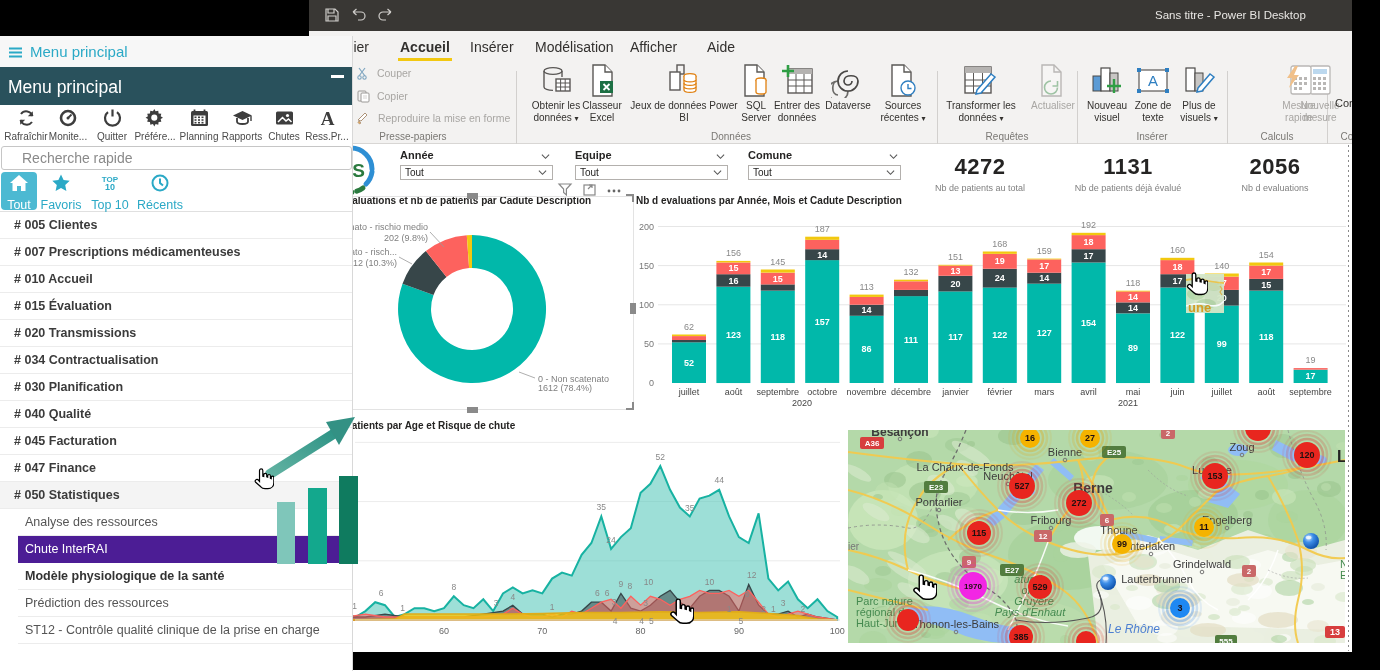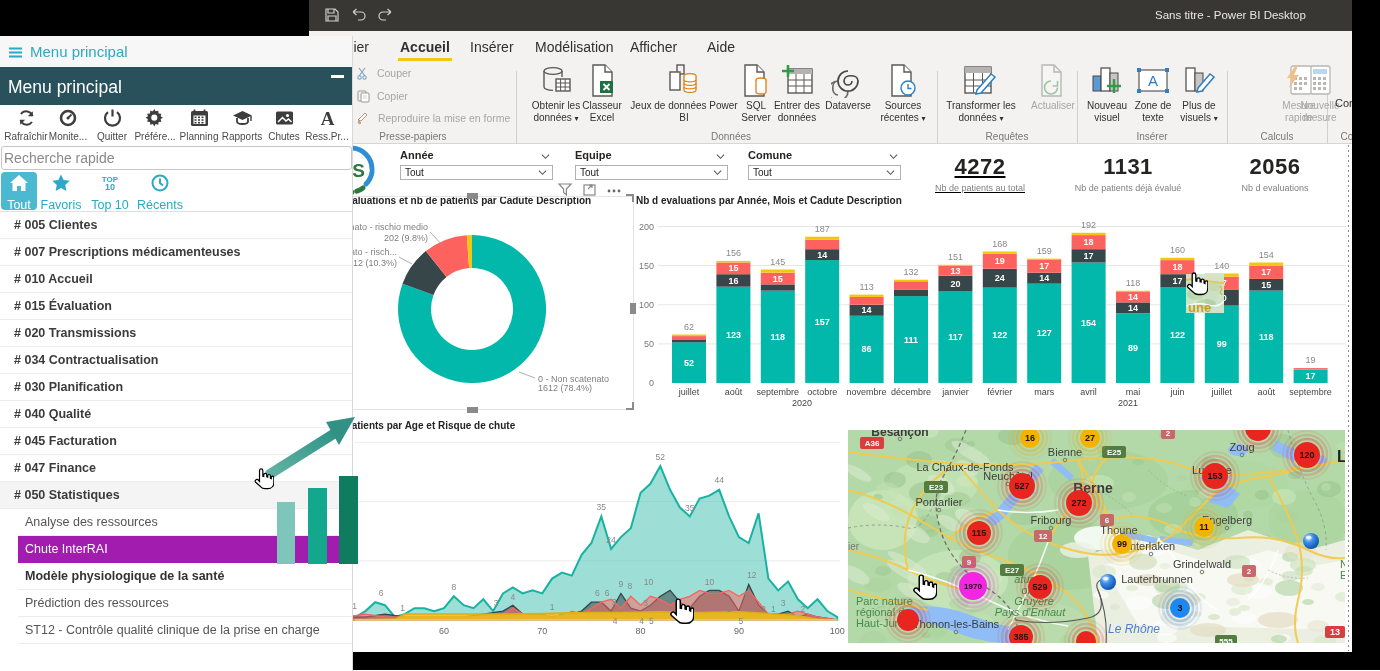--- a/index.html
+++ b/index.html
@@ -39,29 +39,29 @@
 #blackB { left:353px; top:652px; width:1027px; height:18px; background:#000; }
 
 #panel { left:0; top:36px; width:353px; height:635px; background:#fff; border-right:1px solid #d8d8d8; }
 #panel-top { position:absolute; left:0; top:0; width:100%; height:31px; background:#f7f7f7; color:#2ba9c6; font-size:15px; }
 #panel-head { position:absolute; left:0; top:31px; width:100%; height:38px; background:#29515c; color:#fff; }
 #panel-head .t { position:absolute; left:8px; top:10px; font-size:17.5px; }
 #panel-head .min { position:absolute; right:8px; top:8px; width:13px; height:3px; background:#fff; }
 #iconrow { position:absolute; left:0; top:69px; width:100%; height:39px; background:#fff; }
 .pico { position:absolute; top:4px; width:52px; text-align:center; color:#3d3d3d; }
 .pico .lbl { font-size:10px; color:#4a4a4a; margin-top:0px; white-space:nowrap; }
-#searchbox { position:absolute; left:1px; top:110px; width:351px; height:24px; border:1px solid #c6c6c6; border-radius:3px; background:#fff; font-size:14px; color:#8a8a8a; padding:3px 2px; }
+#searchbox { position:absolute; left:1px; top:110px; width:351px; height:24px; border:1px solid #c6c6c6; border-radius:3px; background:#fff; font-size:14px; color:#8a8a8a; padding:3px 20px; }
 #ptabs { position:absolute; left:0; top:134px; width:100%; height:42px; background:#fff; border-bottom:1px solid #e0e0e0; }
 .ptab { position:absolute; top:2px; width:60px; text-align:center; color:#2ba9c6; font-size:12.5px; }
 .ptab.sel { background:#4cb9d2; color:#fff; border-radius:4px; height:38px; width:36px; }
 #plist { position:absolute; left:0; top:176px; width:100%; }
 .prow { position:relative; height:27px; line-height:27px; border-bottom:1px solid #ececec; font-size:12.5px; font-weight:bold; color:#3b3b3b; padding-left:14px; background:#fff; }
 .prow.grey { background:#f4f4f4; }
 .psub { position:relative; height:27px; line-height:27px; border-bottom:1px solid #ececec; font-size:12.5px; color:#555; padding-left:7px; margin-left:18px; background:#fff; }
-.psub.sel { background:#a21caf; color:#fff; border-bottom:none; }
+.psub.sel { background:#4c1d95; color:#fff; border-bottom:none; }
 .psub.bold { font-weight:bold; color:#333; }
 </style>
 </head>
 <body>
 <div class="abs" id="titlebar">
     <span class="ttl">Sans titre - Power BI Desktop</span>
 <svg class="abs" style="left:16px;top:8px;" width="14" height="14" viewBox="0 0 14 14">
       <path d="M1 1 h9 l3 3 v9 h-12 z M3 1 v4 h6 v-4 M3 13 v-5 h8 v5" fill="none" stroke="#cfcdca" stroke-width="1.2"></path>
     </svg>
 <svg class="abs" style="left:42px;top:8px;" width="15" height="14" viewBox="0 0 15 14">
@@ -302,21 +302,21 @@
       <path d="M1 3 L5 7 L9 3" fill="none" stroke="#555" stroke-width="1.2"></path>
     </svg>
   <svg class="abs" style="left:204px;top:38px;" width="70" height="16" viewBox="0 0 70 16">
     <path d="M2 2 h12 l-4.6 5 v6 l-2.8 -2.5 v-3.5 z" fill="none" stroke="#888" stroke-width="1.2"></path>
     <rect x="27" y="3" width="11" height="10" fill="none" stroke="#888" stroke-width="1.2"></rect>
     <path d="M31 7 l4 -4 m0 3 v-3 h-3" stroke="#888" stroke-width="1.2" fill="none"></path>
     <circle cx="52" cy="9" r="1.4" fill="#666"></circle>
       <circle cx="57" cy="9" r="1.4" fill="#666"></circle>
       <circle cx="62" cy="9" r="1.4" fill="#666"></circle>
   </svg>
-  <div class="kpi" style="left:547px;top:10px;width:160px;text-decoration:underline;">
+  <div class="kpi" style="left:547px;top:10px;width:160px;">
       <div class="num">4272</div>
       <div class="cap">Nb de patients au total</div>
     </div>
   <div class="kpi" style="left:695px;top:10px;width:160px;">
       <div class="num">1131</div>
       <div class="cap">Nb de patients déjà évalué</div>
     </div>
   <div class="kpi" style="left:842px;top:10px;width:160px;">
       <div class="num">2056</div>
       <div class="cap">Nb d evaluations</div>

